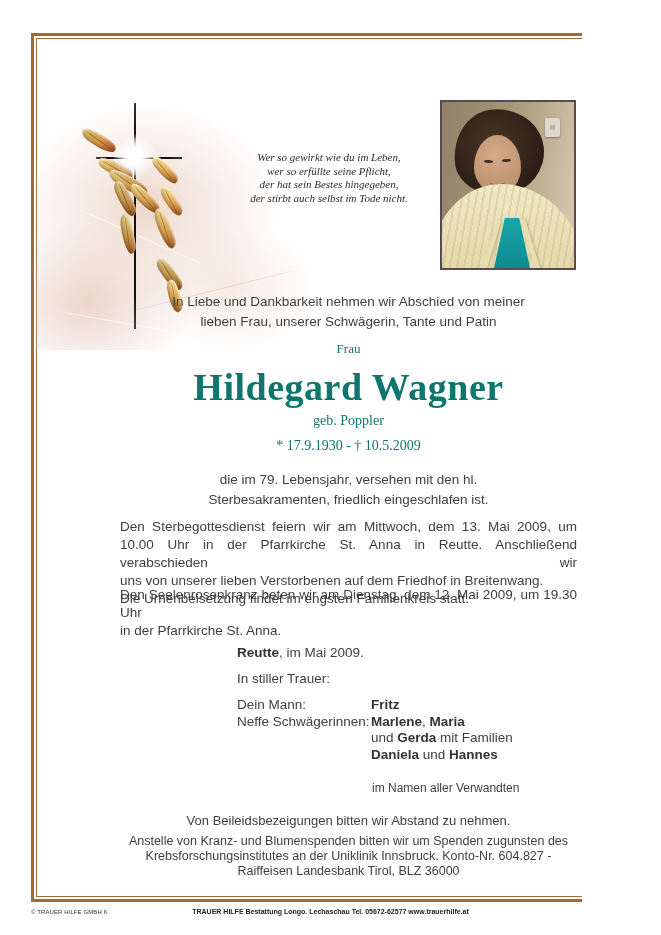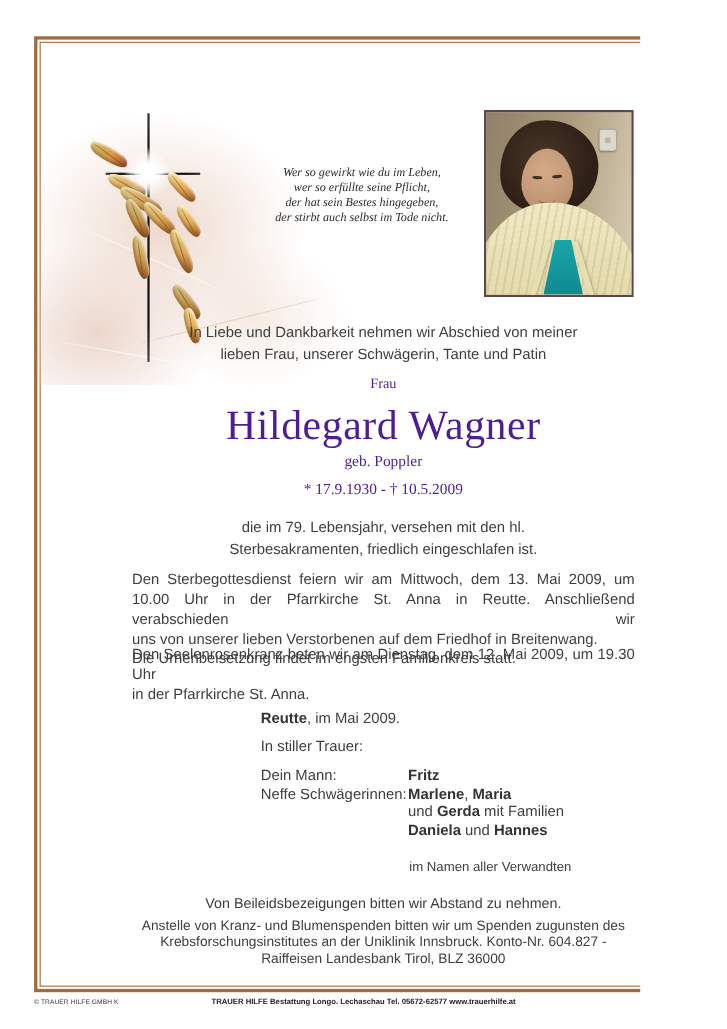--- a/index.html
+++ b/index.html
@@ -63,23 +63,23 @@
   .ph-lapel{width:5px;height:54px;background:#e7dfb4;border-radius:3px;box-shadow:1px 0 2px rgba(120,105,60,.4);}
   .l1{left:47px;bottom:-4px;transform:rotate(17deg);}
   .l2{left:86px;bottom:-4px;transform:rotate(-17deg);}
 
   
   .poem{position:absolute;left:226px;top:151px;width:206px;text-align:center;z-index:7;
     font-family:"Liberation Serif",serif;font-style:italic;font-size:11px;line-height:13.6px;color:#2b2b2b;}
   .content{position:absolute;left:120px;top:292px;width:457px;height:600px;font-size:13.5px;line-height:20px;z-index:7;}
   .blk{position:absolute;left:0;width:100%;}
   .center{text-align:center;}
-  .serif{font-family:"Liberation Serif",serif;color:#4c1d95;}
+  .serif{font-family:"Liberation Serif",serif;color:#0f766e;}
   .salutation{top:49px;font-size:13px;line-height:15px;}
-  .bigname{top:74px;font-size:38px;line-height:42px;letter-spacing:.5px;}
+  .bigname{top:74px;font-size:38px;line-height:42px;letter-spacing:.5px;font-weight:bold;}
   .maiden{top:121px;font-size:14px;line-height:16px;}
   .dates{top:145px;font-size:14px;line-height:17px;}
   .age{top:178px;}
   .par{text-align:left;}
   .service{top:226px;line-height:18px;}
   .rosary{top:294px;line-height:18px;}
   .stretch{text-align:justify;text-align-last:justify;}
   .placedate{top:352px;left:117px;width:340px;line-height:18px;}
   .trauer{top:378px;left:117px;width:340px;line-height:18px;}
   .family{top:405px;left:117px;width:340px;line-height:16.5px;}

